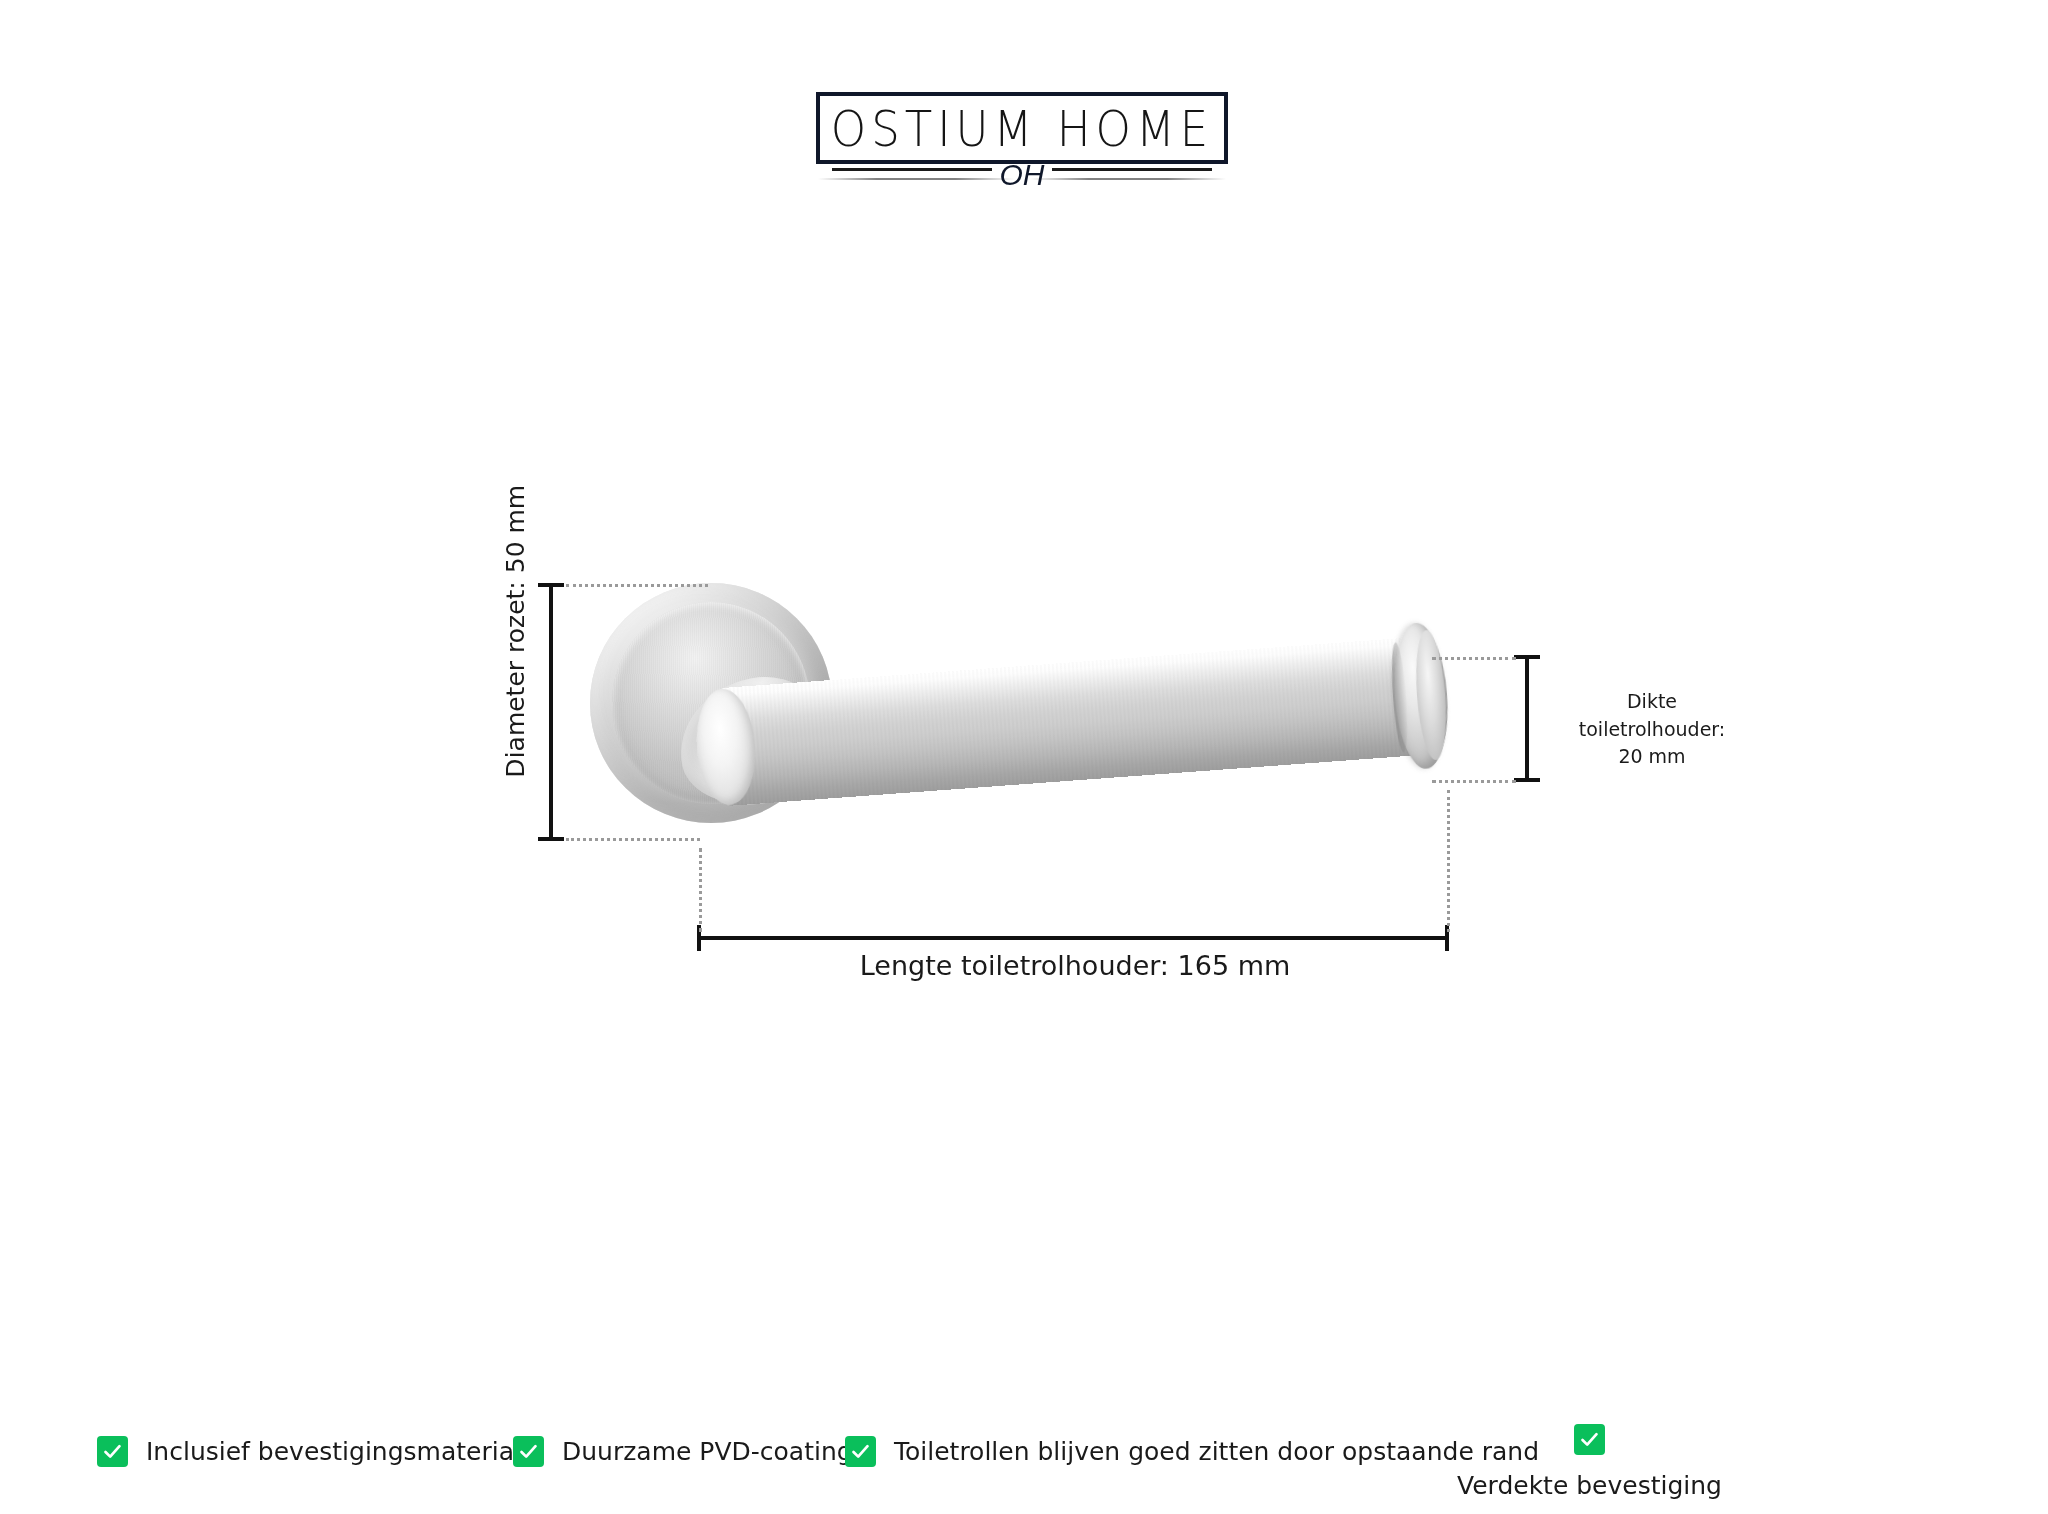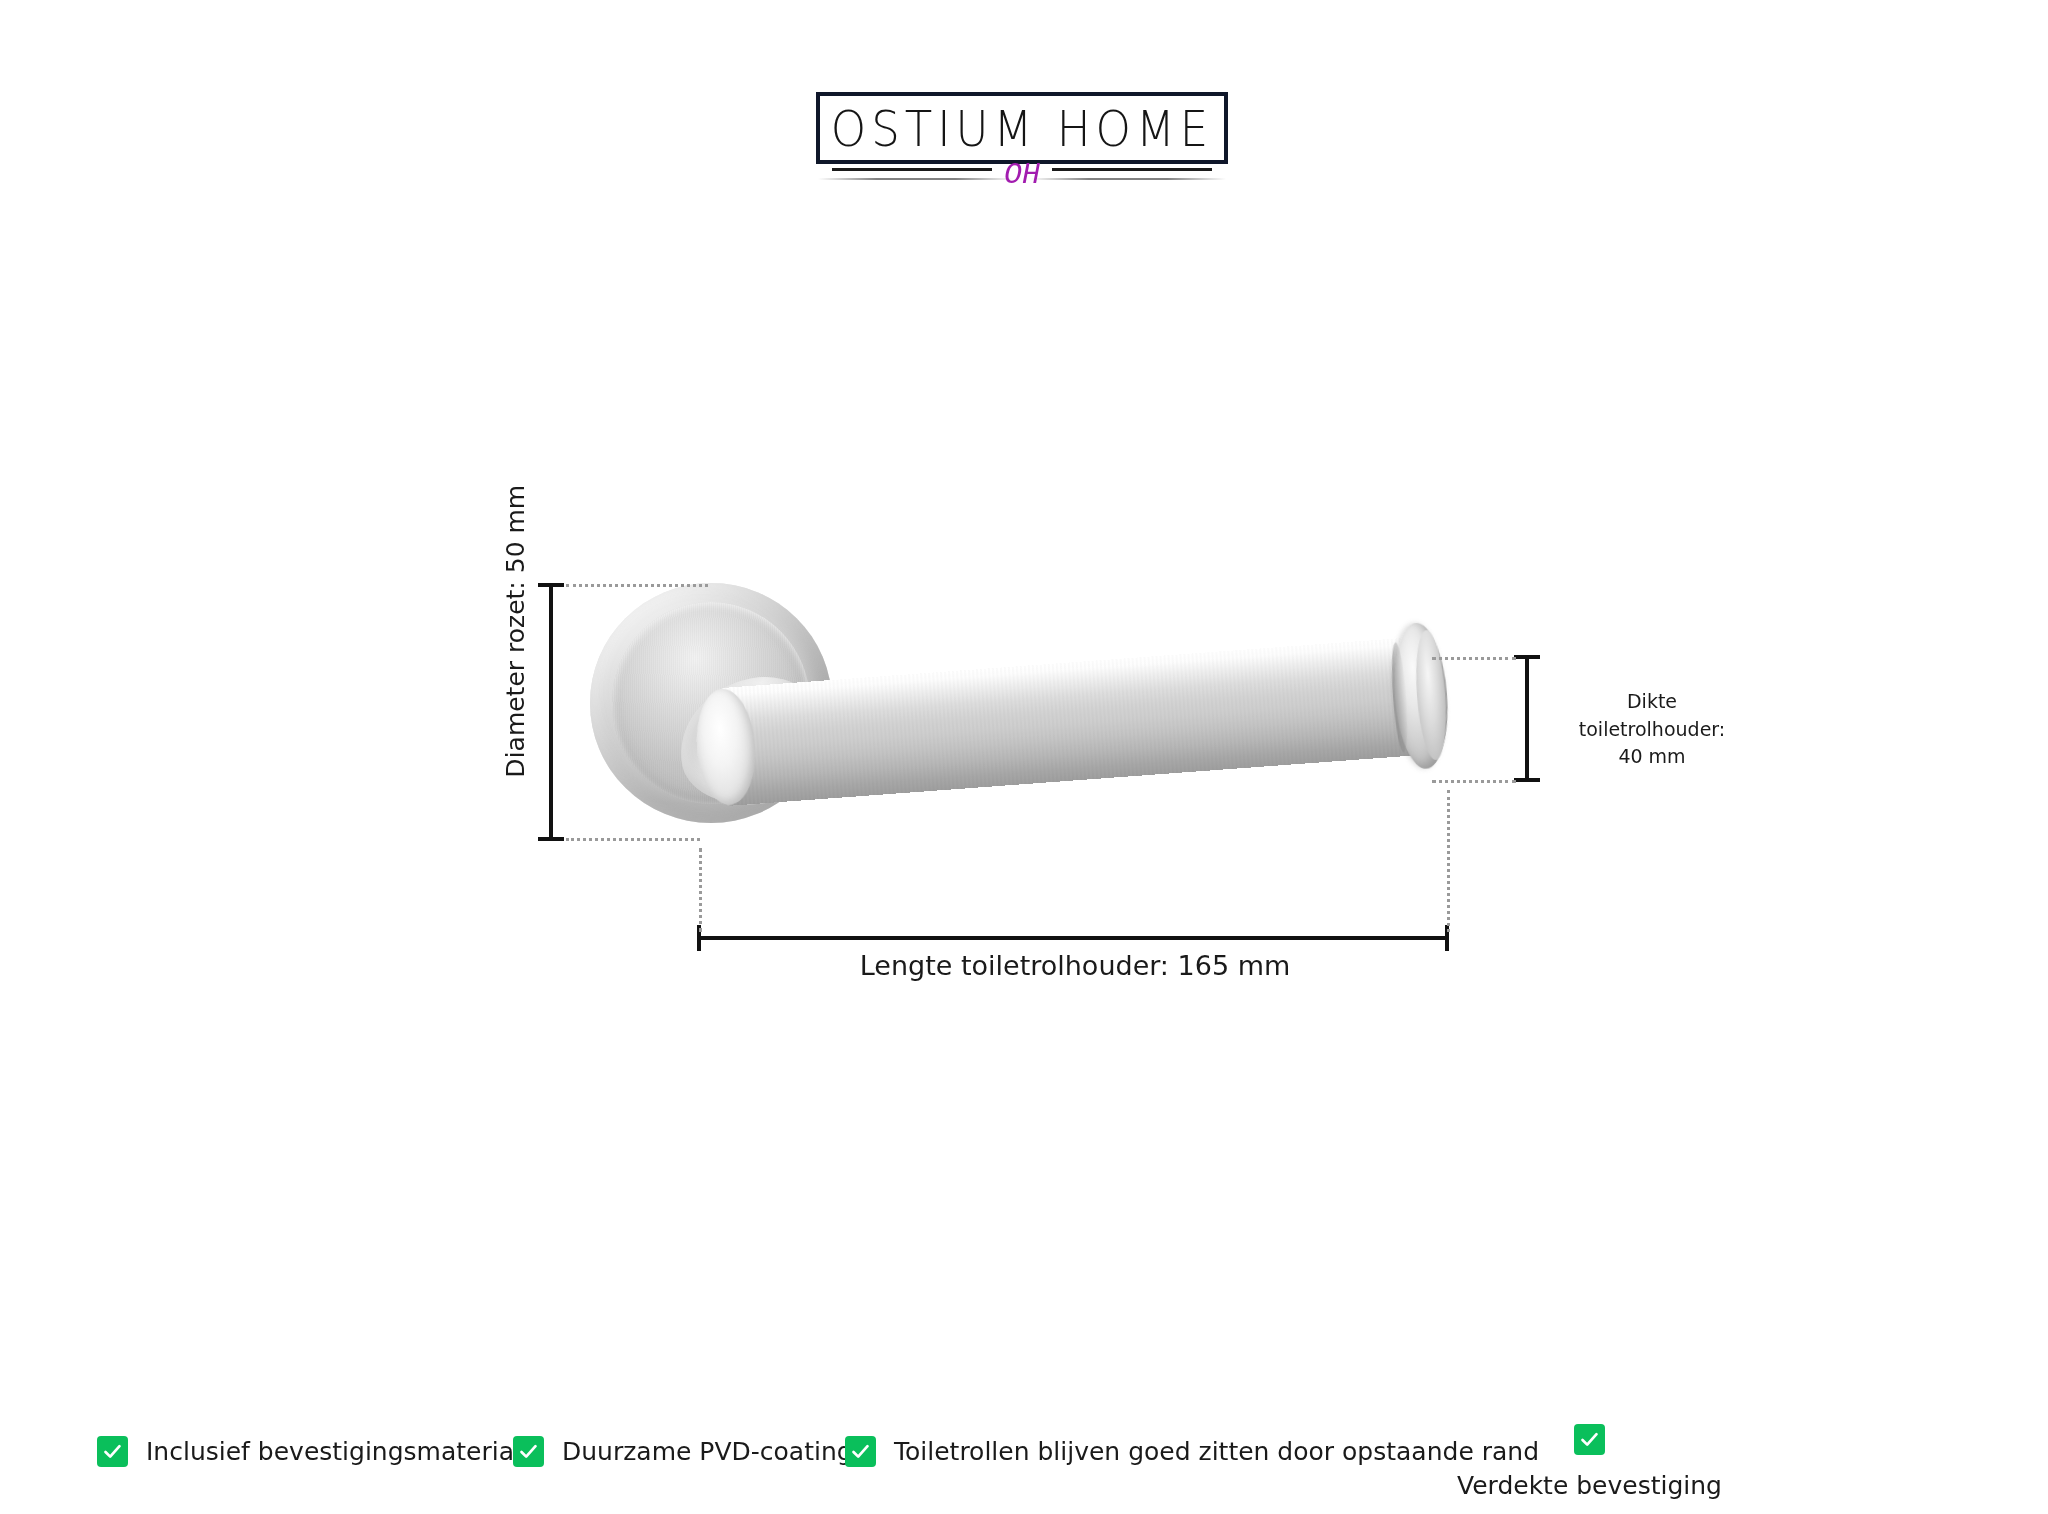--- a/index.html
+++ b/index.html
@@ -61,25 +61,25 @@
     height: 2px;
     background: linear-gradient(90deg, rgba(26,26,26,0) 0%, rgba(26,26,26,.55) 30%, rgba(26,26,26,.55) 70%, rgba(26,26,26,0) 100%);
   }
   #logo-rule-soft-left  { left: 2px;  width: 196px; }
   #logo-rule-soft-right { right: 2px; width: 196px; }
   #logo-monogram {
     position: absolute;
     left: 50%;
     top: 68px;
     transform: translateX(-50%);
-    font-family: Liberation Mono, monospace;
+    font-family: Liberation Sans, sans-serif;
     font-style: italic;
     font-size: 30px;
     line-height: 1;
-    color: #a21caf;
+    color: #0f172a;
   }
 
   
   #product-stage {
     position: absolute;
     left: 0;
     top: 0;
     width: 2048px;
     height: 1514px;
   }
@@ -378,21 +378,21 @@
   <div class="dim-label" id="dim-left-label">Diameter rozet: 50 mm</div>
 
   <div class="dim-line-v" id="dim-right-line"></div>
   <div class="dim-cap-h" id="dim-right-cap-top"></div>
   <div class="dim-cap-h" id="dim-right-cap-bottom"></div>
   <div class="leader-h" id="dim-right-leader-top"></div>
   <div class="leader-h" id="dim-right-leader-bottom"></div>
   <div class="dim-label" id="dim-right-label">
     <div>Dikte</div>
     <div>toiletrolhouder:</div>
-    <div>40 mm</div>
+    <div>20 mm</div>
   </div>
 
   <div class="dim-line-h" id="dim-bottom-line"></div>
   <div class="dim-cap-v" id="dim-bottom-cap-left"></div>
   <div class="dim-cap-v" id="dim-bottom-cap-right"></div>
   <div class="leader-v" id="dim-bottom-leader-left"></div>
   <div class="leader-v" id="dim-bottom-leader-right"></div>
   <div class="dim-label" id="dim-bottom-label">Lengte toiletrolhouder: 165 mm</div>
 </div>
 

